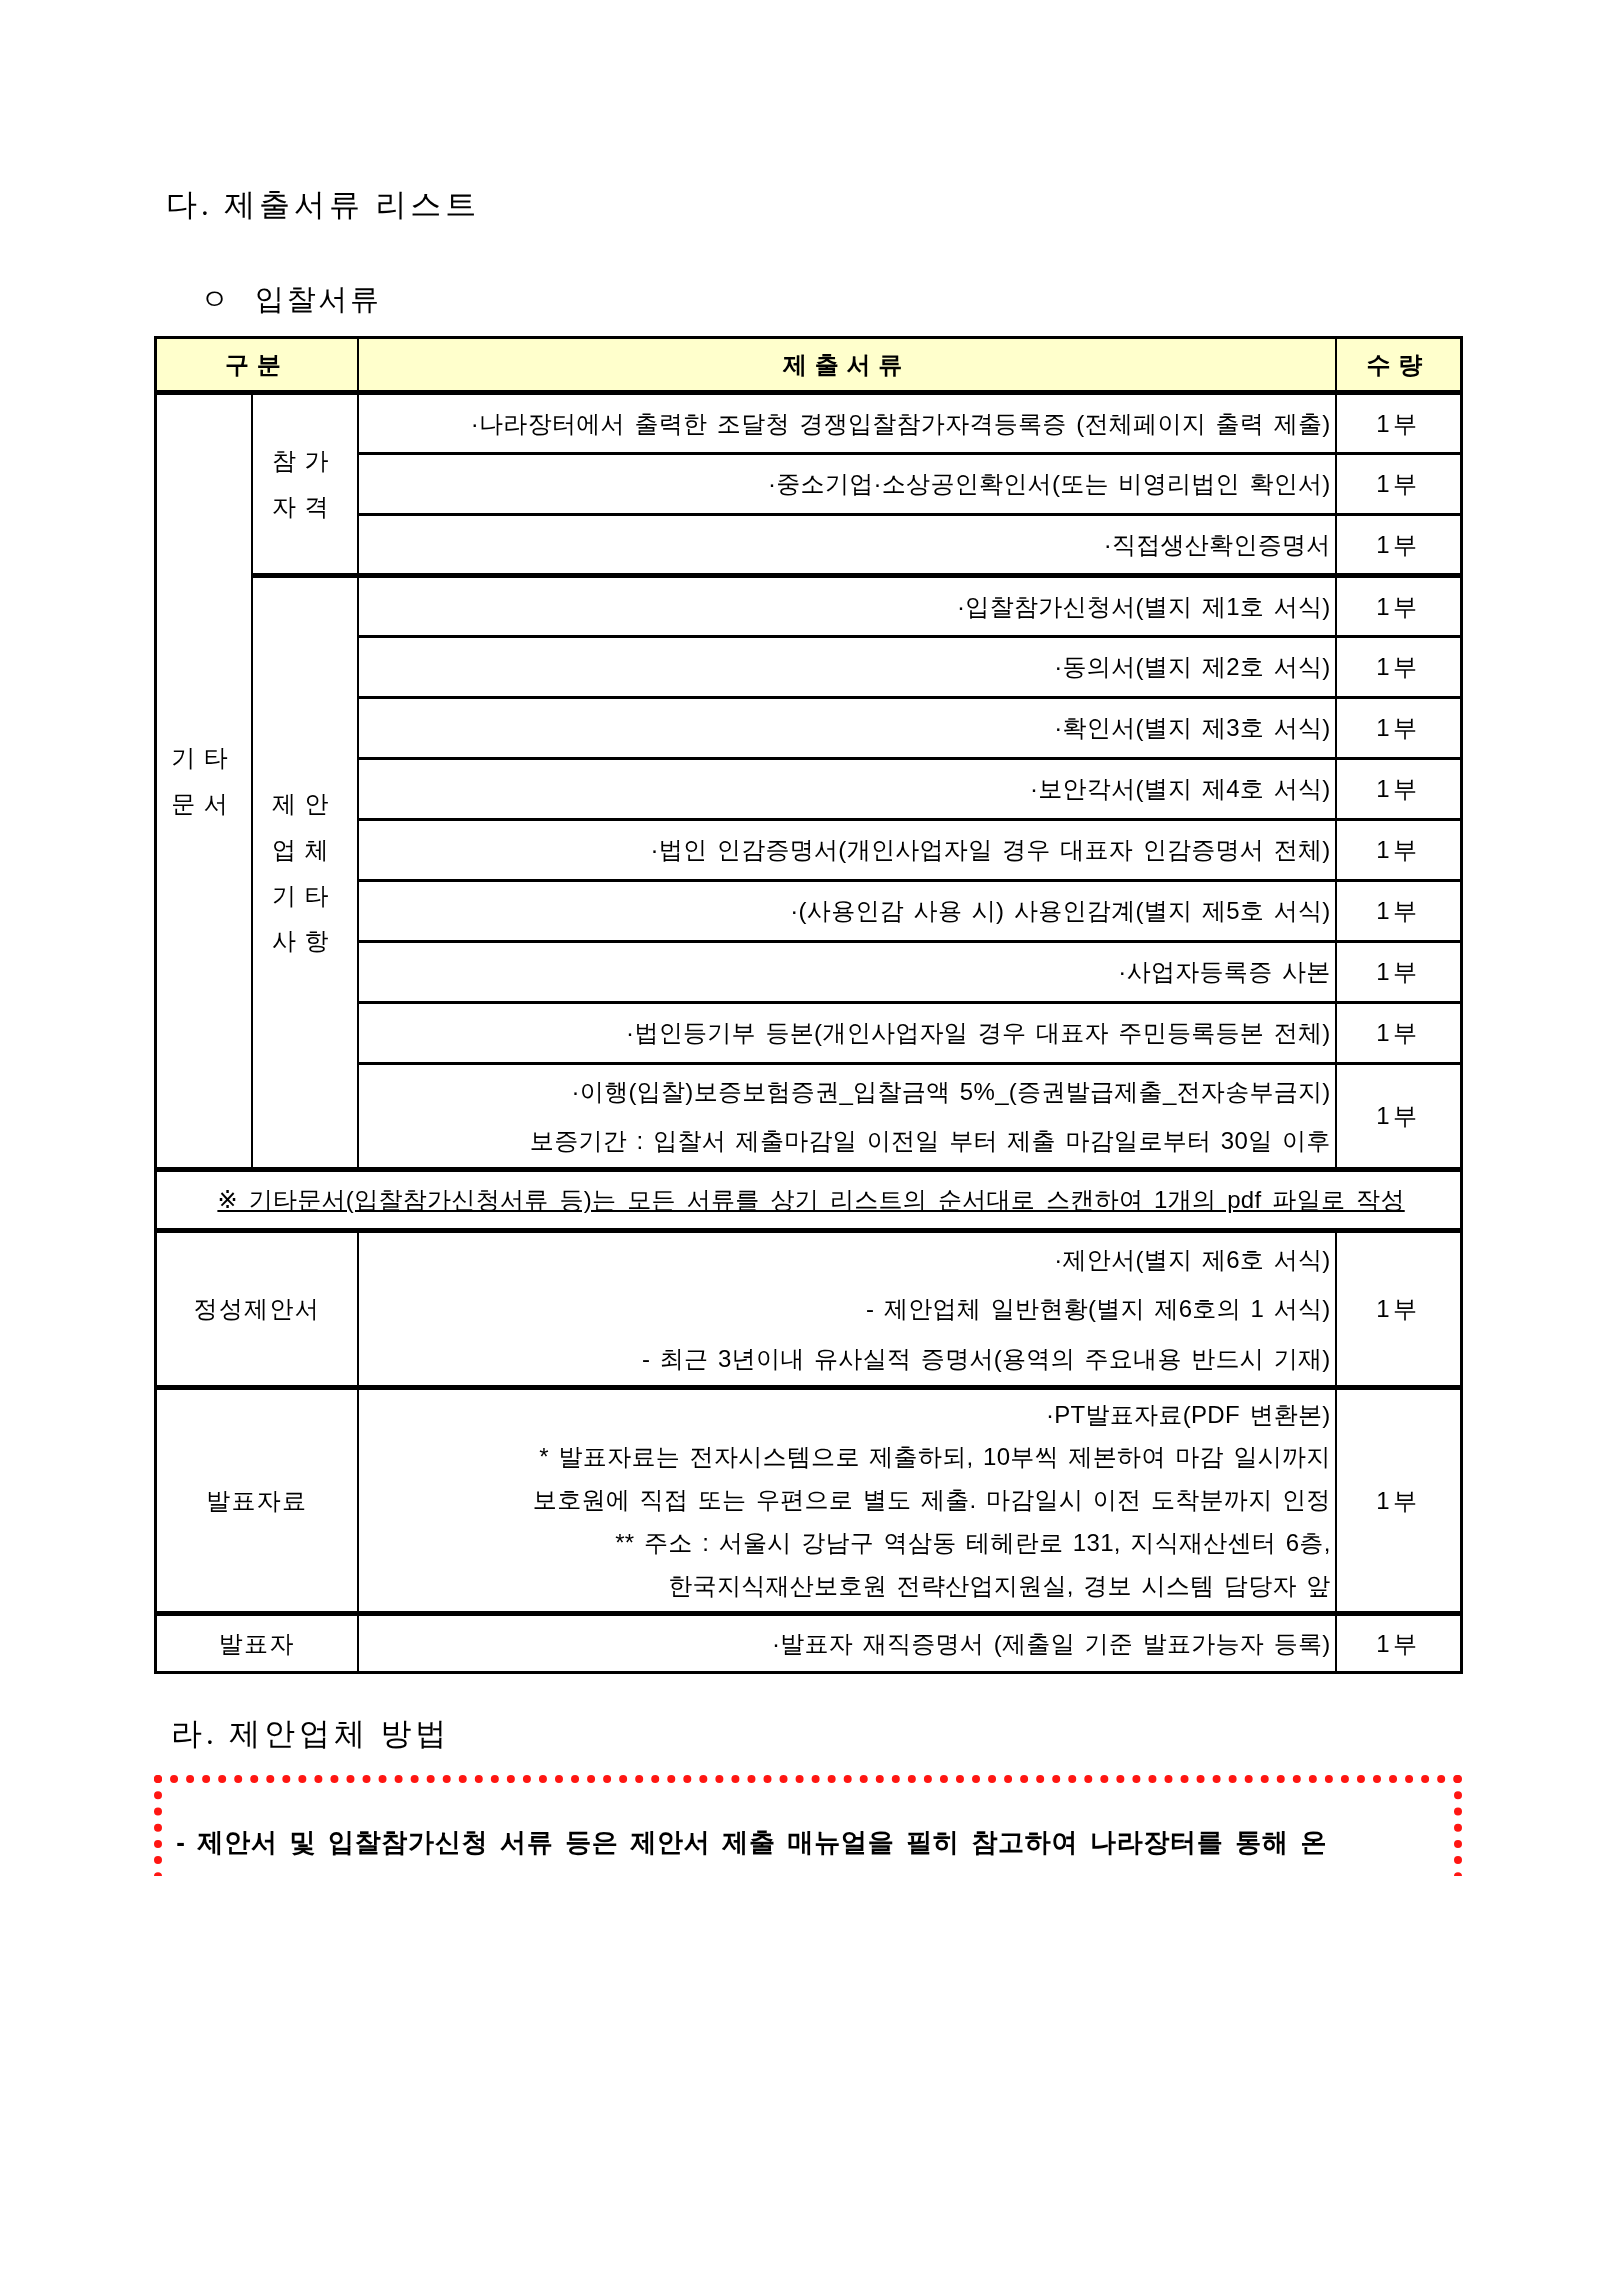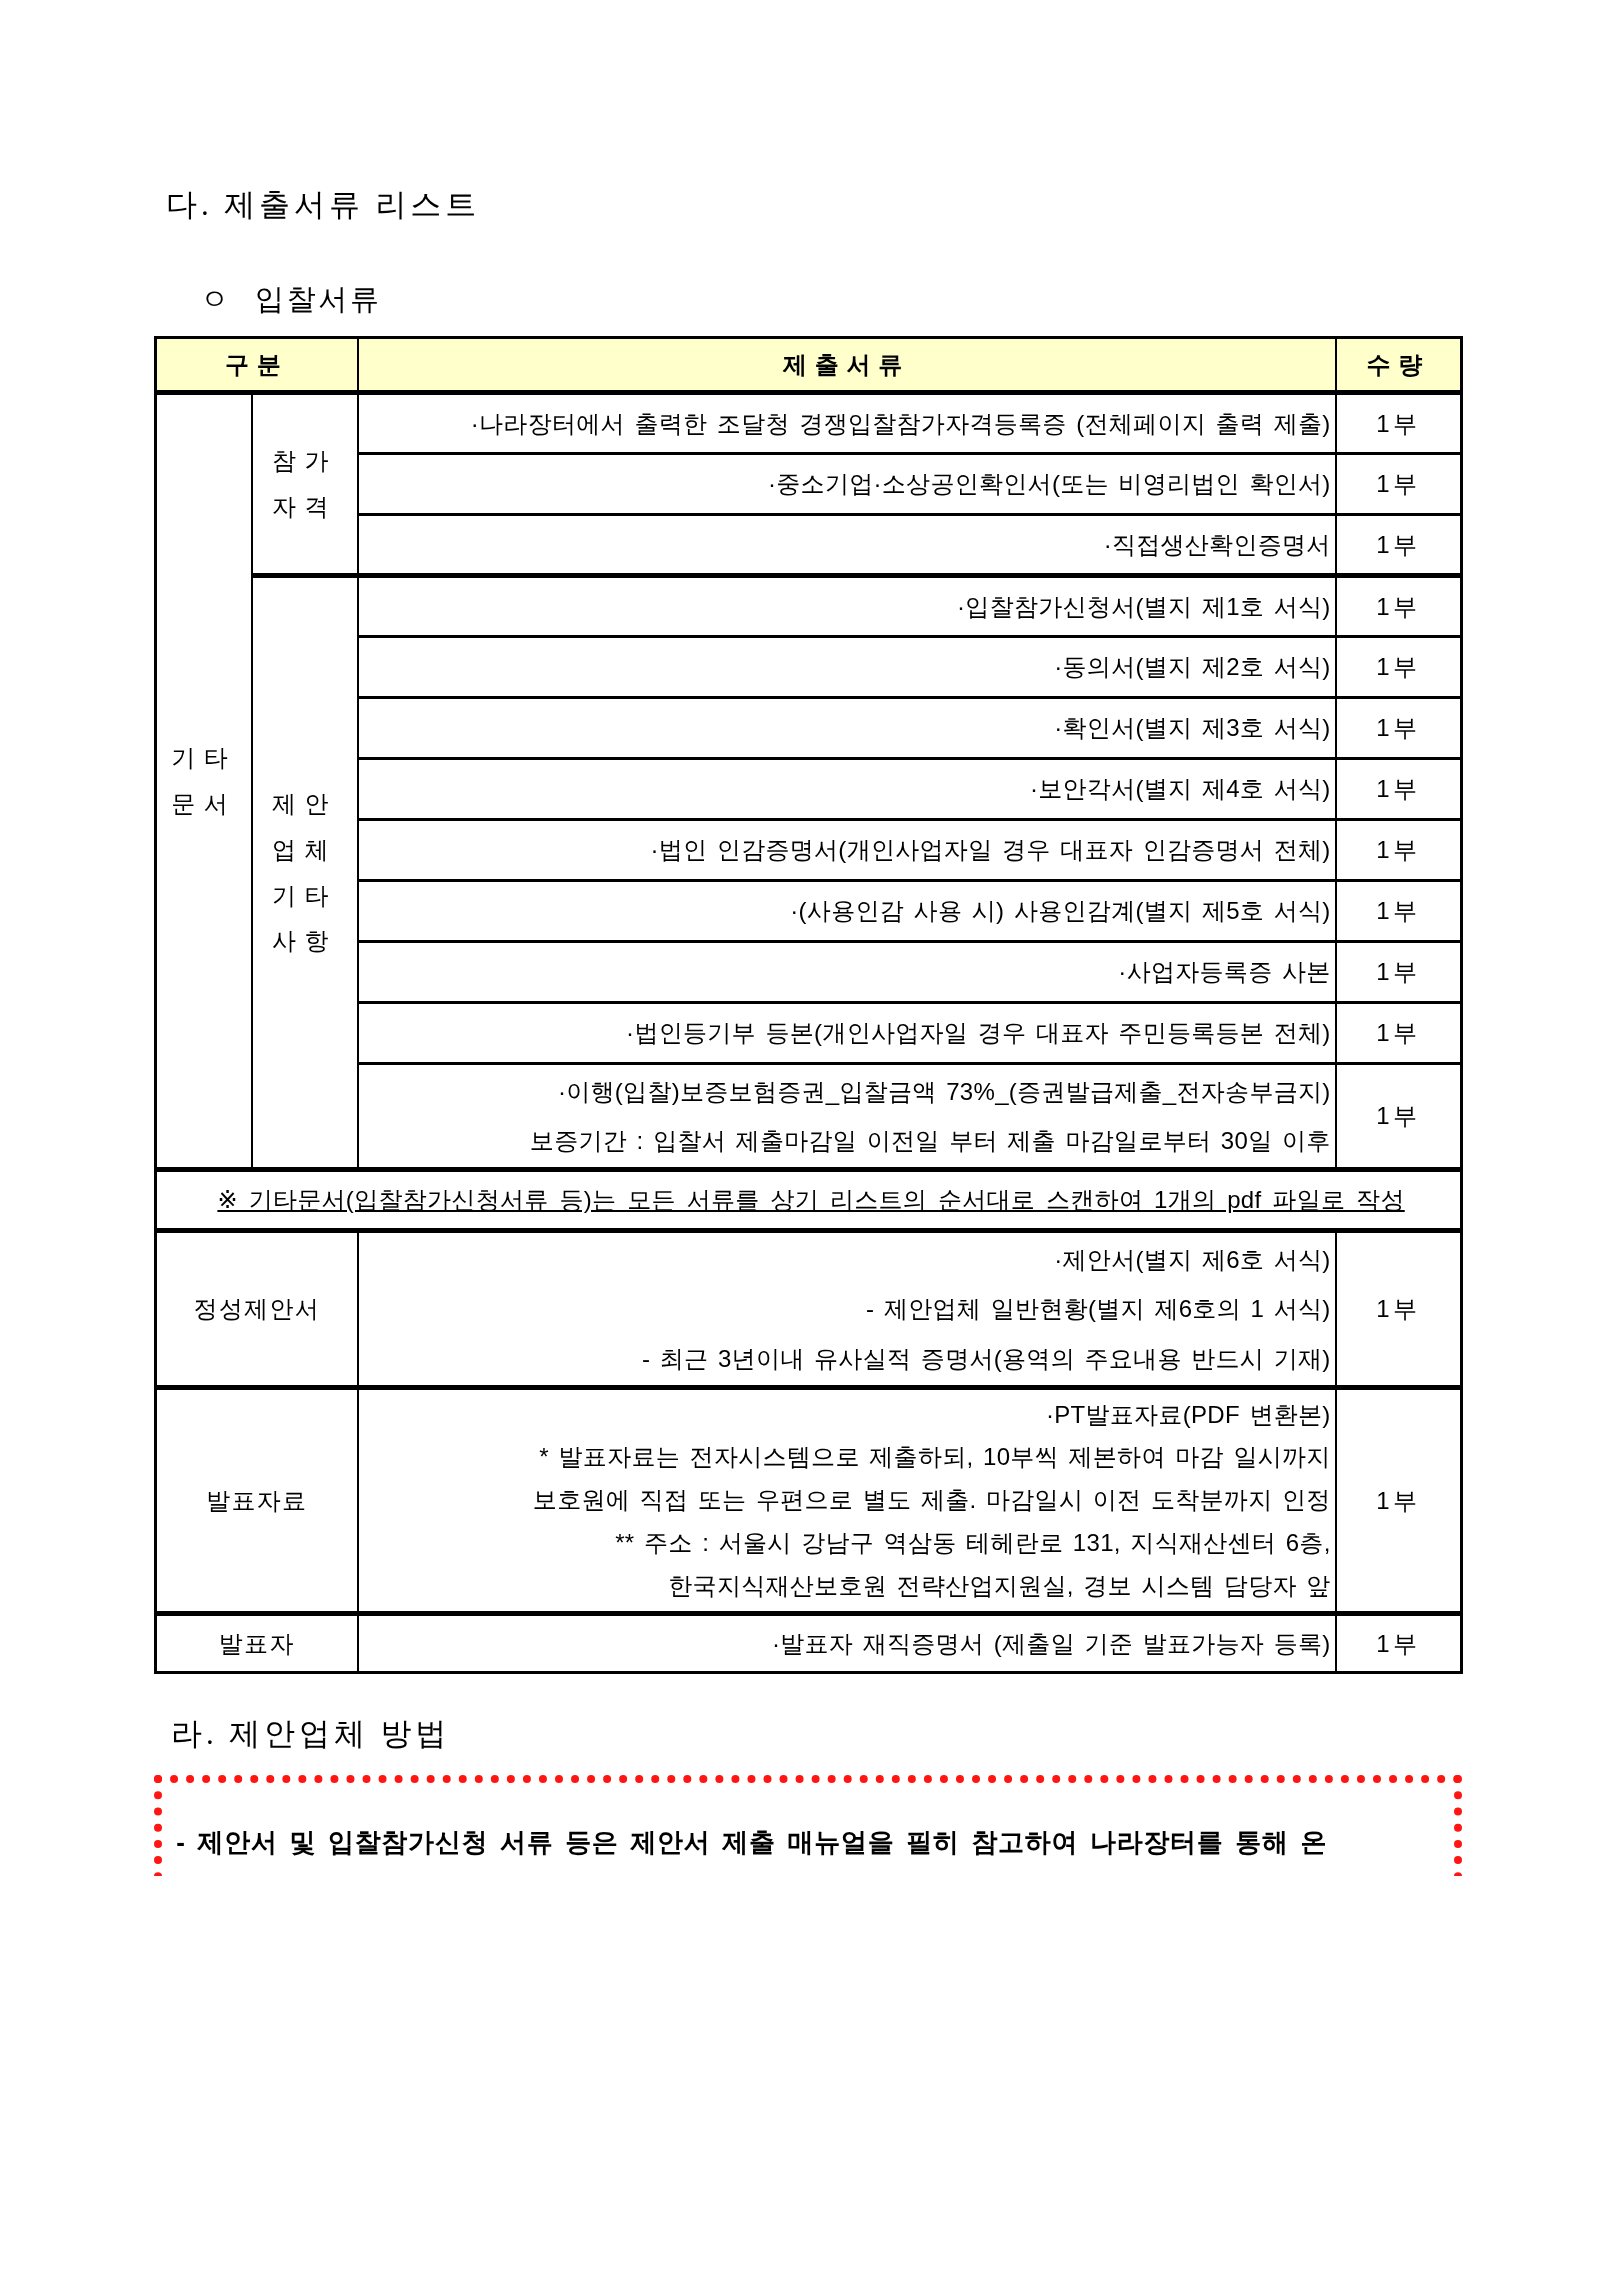--- a/index.html
+++ b/index.html
@@ -202,21 +202,21 @@
       </tr>
       <tr class="rh">
         <td class="doc">·사업자등록증 사본</td>
         <td class="qty">1부</td>
       </tr>
       <tr class="rh">
         <td class="doc">·법인등기부 등본(개인사업자일 경우 대표자 주민등록등본 전체)</td>
         <td class="qty">1부</td>
       </tr>
       <tr class="rh-dbl">
-        <td class="doc lh-tall">·이행(입찰)보증보험증권_입찰금액 73%_(증권발급제출_전자송부금지)
+        <td class="doc lh-tall">·이행(입찰)보증보험증권_입찰금액 5%_(증권발급제출_전자송부금지)
  보증기간 : 입찰서 제출마감일 이전일 부터 제출 마감일로부터 30일 이후</td>
         <td class="qty">1부</td>
       </tr>
       <tr class="rh-note sep">
         <td colspan="4" class="note-cell">※ 기타문서(입찰참가신청서류 등)는 모든 서류를 상기 리스트의 순서대로 스캔하여 1개의 pdf 파일로 작성</td>
       </tr>
       <tr class="rh-sec1 sep">
         <td colspan="2" class="sec-label">정성제안서</td>
         <td class="doc lh-tall">·제안서(별지 제6호 서식)
  - 제안업체 일반현황(별지 제6호의 1 서식)

